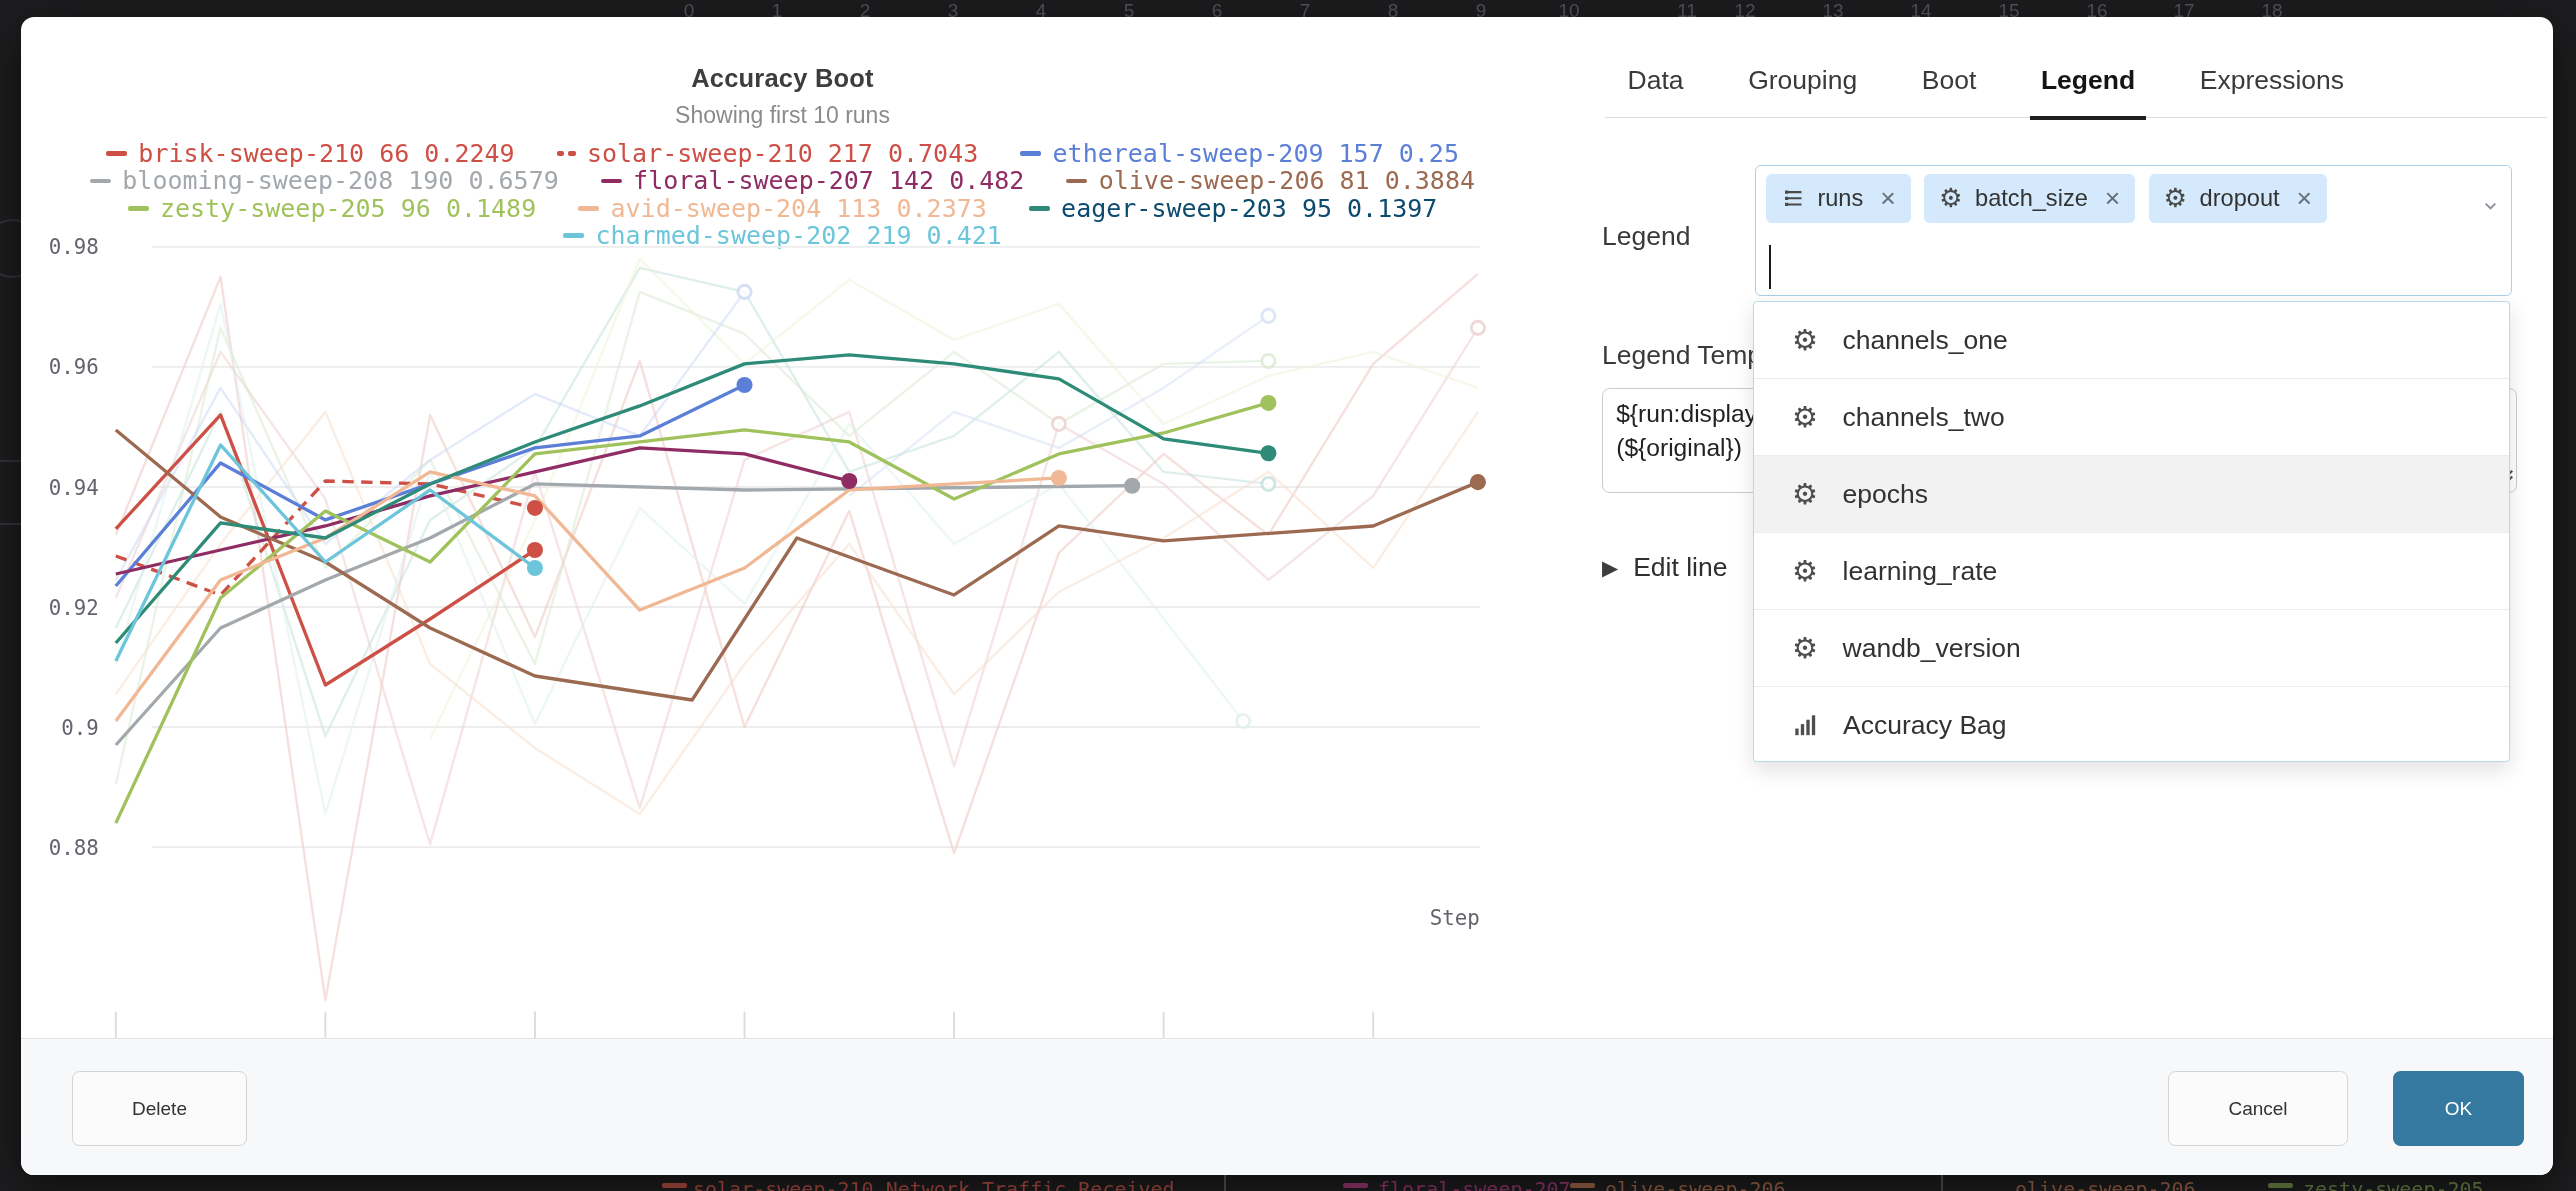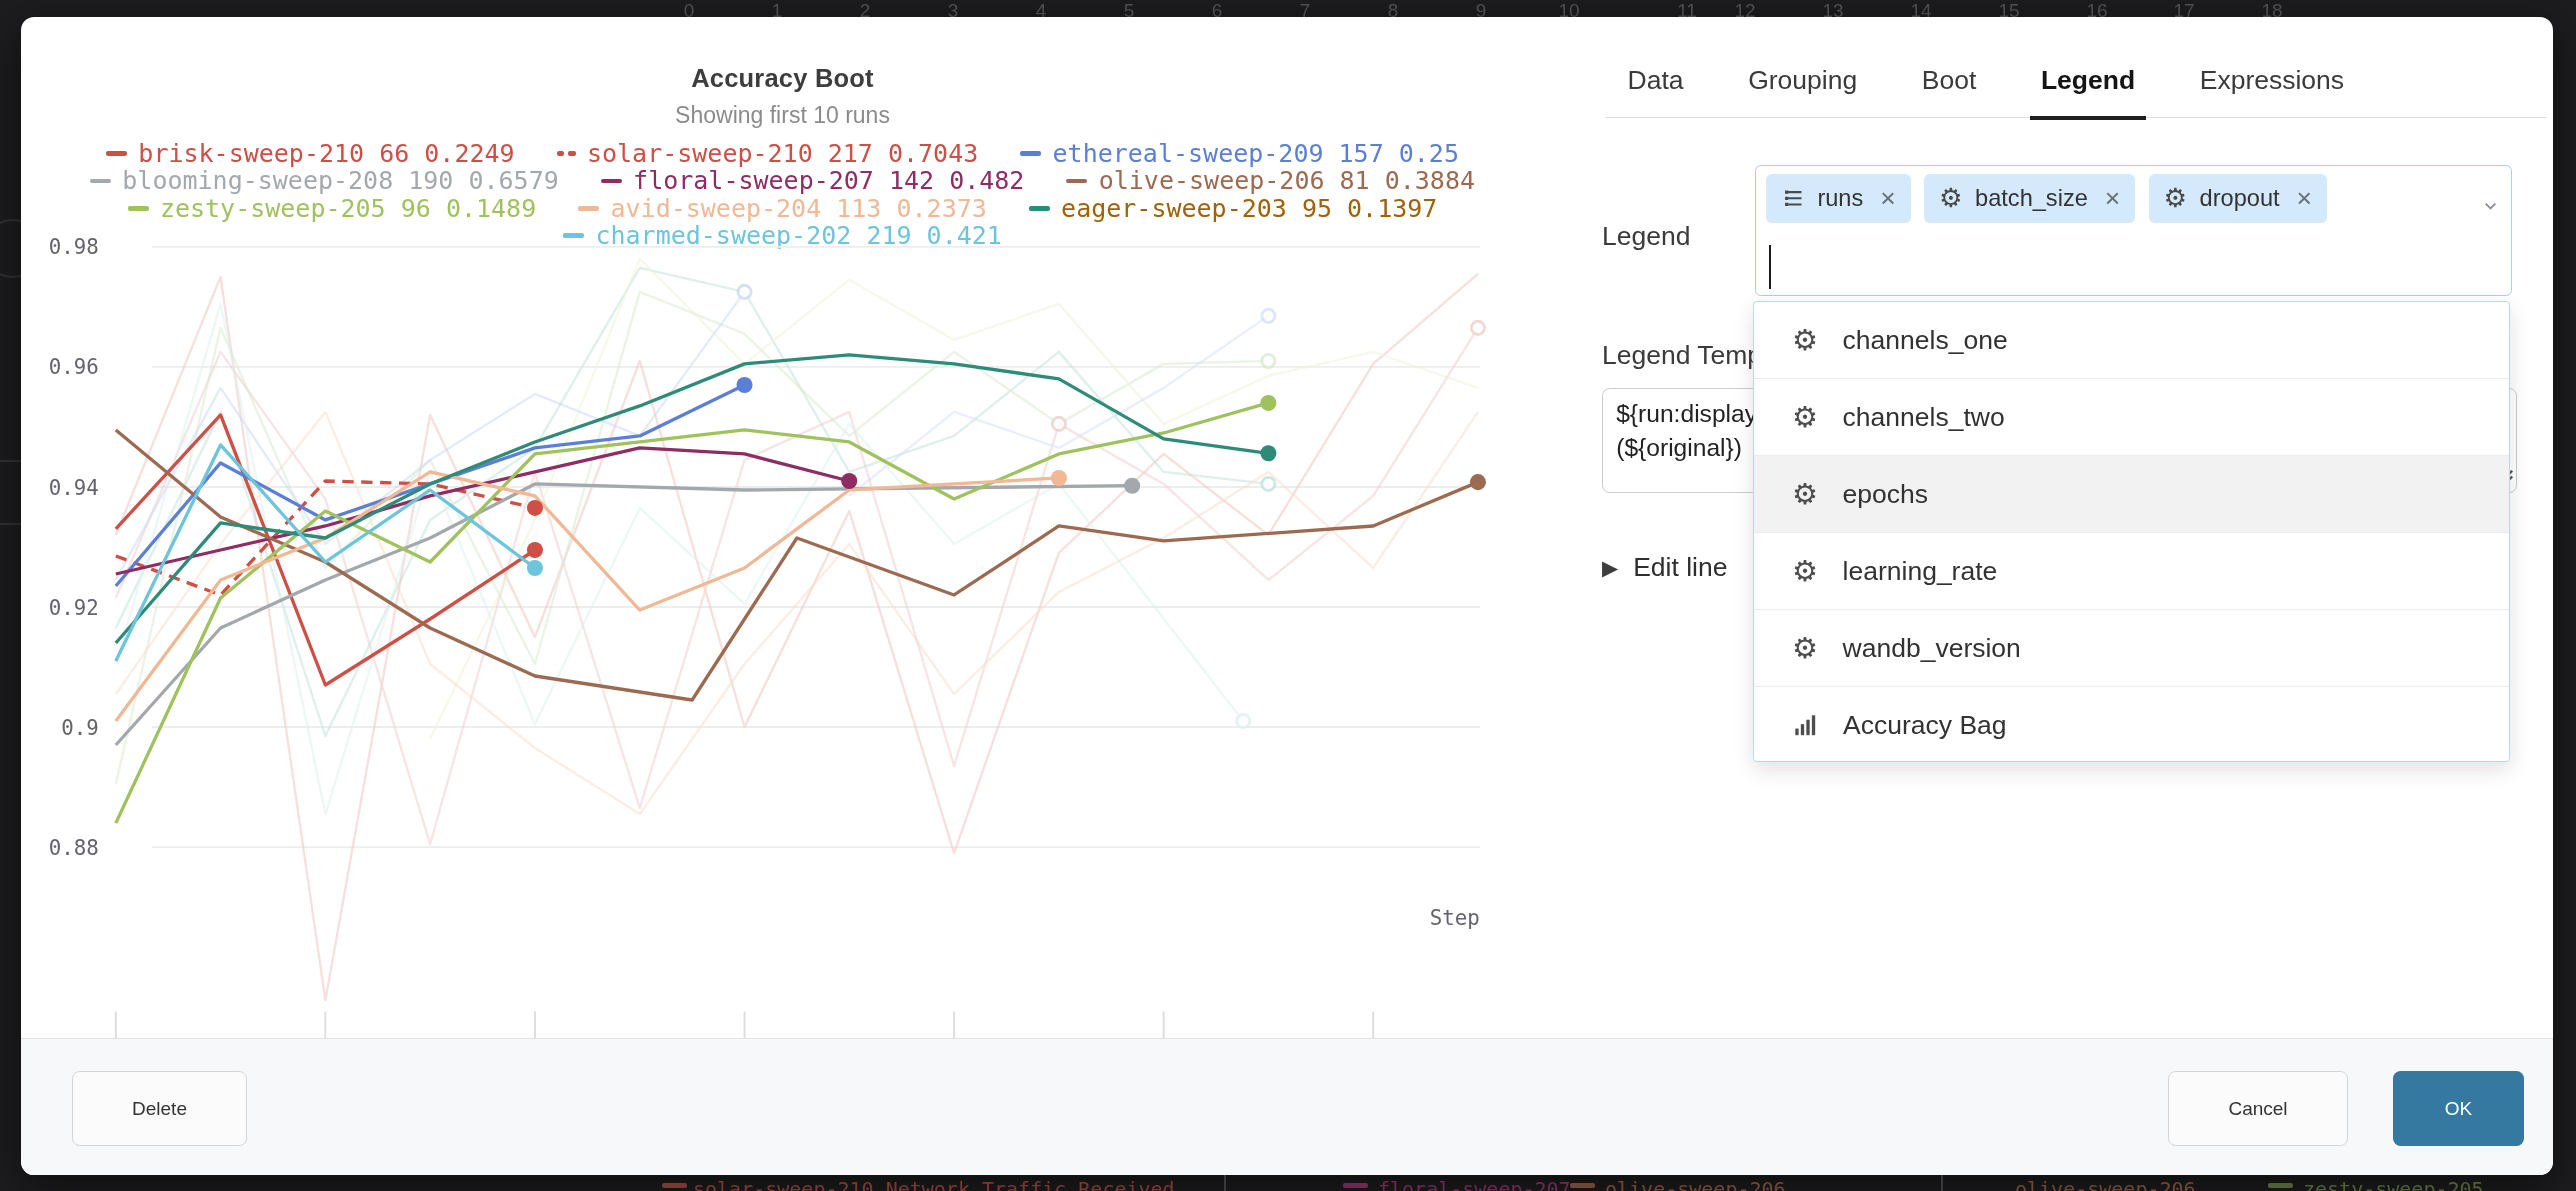--- a/index.html
+++ b/index.html
@@ -113,21 +113,21 @@
             <div class="leg-entry"><span class="leg-mark" style="background: rgb(91, 126, 215);"></span><span style="color: rgb(91, 126, 215);">ethereal-sweep-209 157 0.25</span></div>
           </div>
           <div class="leg-row">
             <div class="leg-entry"><span class="leg-mark" style="background: rgb(163, 168, 173);"></span><span style="color: rgb(163, 168, 173);">blooming-sweep-208 190 0.6579</span></div>
             <div class="leg-entry"><span class="leg-mark" style="background: rgb(142, 44, 99);"></span><span style="color: rgb(142, 44, 99);">floral-sweep-207 142 0.482</span></div>
             <div class="leg-entry"><span class="leg-mark" style="background: rgb(156, 106, 81);"></span><span style="color: rgb(156, 106, 81);">olive-sweep-206 81 0.3884</span></div>
           </div>
           <div class="leg-row">
             <div class="leg-entry"><span class="leg-mark" style="background: rgb(160, 194, 92);"></span><span style="color: rgb(160, 194, 92);">zesty-sweep-205 96 0.1489</span></div>
             <div class="leg-entry"><span class="leg-mark" style="background: rgb(240, 184, 148);"></span><span style="color: rgb(240, 184, 148);">avid-sweep-204 113 0.2373</span></div>
-            <div class="leg-entry"><span class="leg-mark" style="background: rgb(45, 139, 120);"></span><span style="color: #a16207;">eager-sweep-203 95 0.1397</span></div>
+            <div class="leg-entry"><span class="leg-mark" style="background: rgb(45, 139, 120);"></span><span style="color: #0c4a6e;">eager-sweep-203 95 0.1397</span></div>
           </div>
           <div class="leg-row">
             <div class="leg-entry"><span class="leg-mark" style="background: rgb(108, 197, 218);"></span><span style="color: rgb(108, 197, 218);">charmed-sweep-202 219 0.421</span></div>
           </div>
         </div>
     </div>
     <div id="chart-svg-wrap"><svg width="1513" height="898" viewBox="0 0 1600 950" xmlns="http://www.w3.org/2000/svg">
           <line x1="138" y1="21.0" x2="1543" y2="21.0" stroke="#ededee" stroke-width="2"></line>
           <text x="82" y="29.0" text-anchor="end" font-family="DejaVu Sans Mono,monospace" font-size="22" fill="#63636d">0.98</text>
           <line x1="138" y1="148.0" x2="1543" y2="148.0" stroke="#ededee" stroke-width="2"></line>

